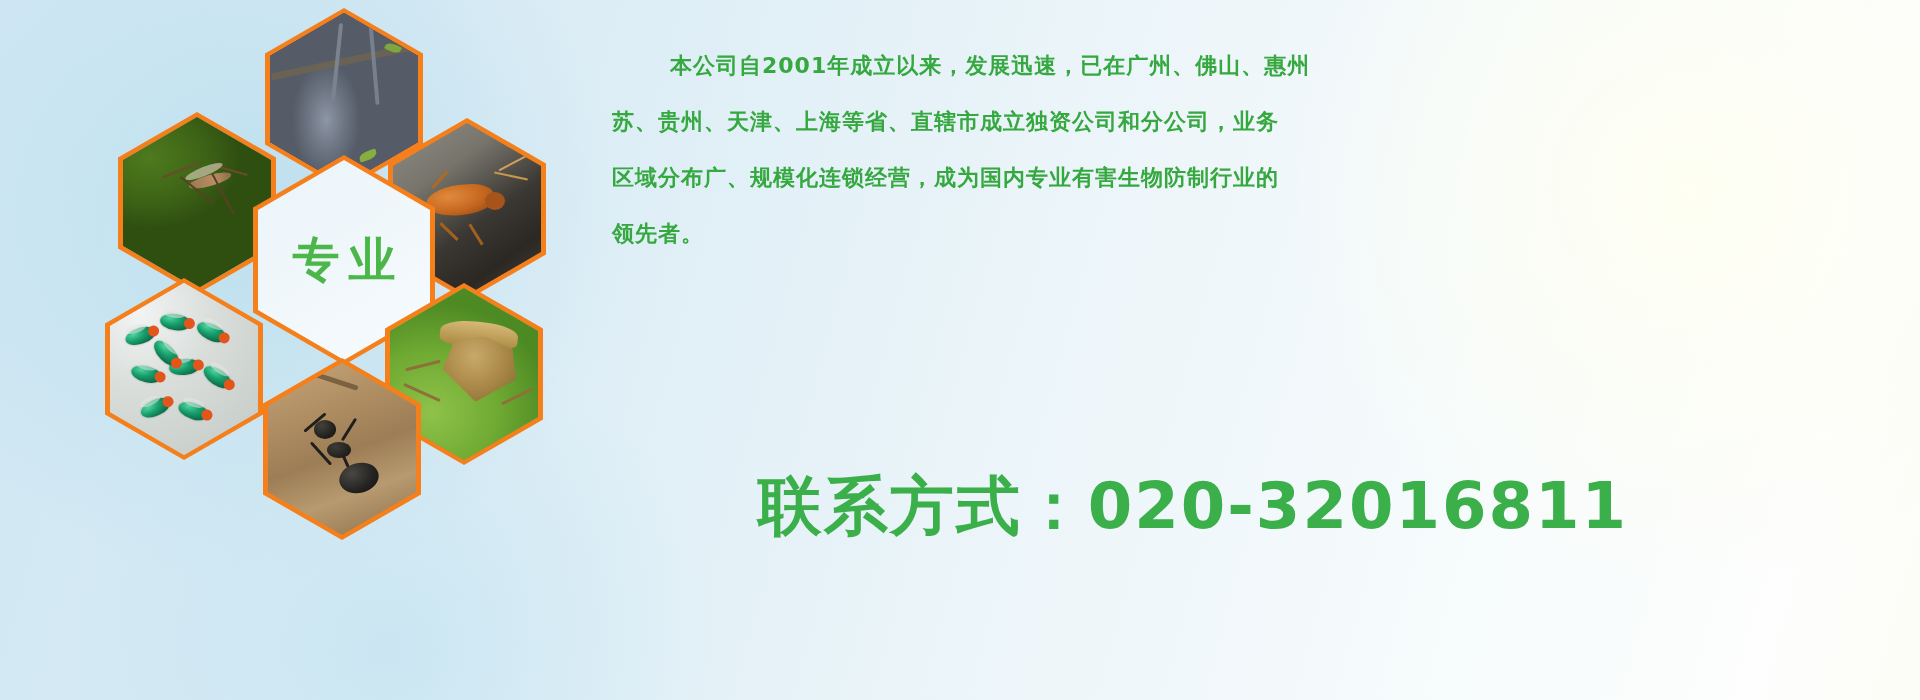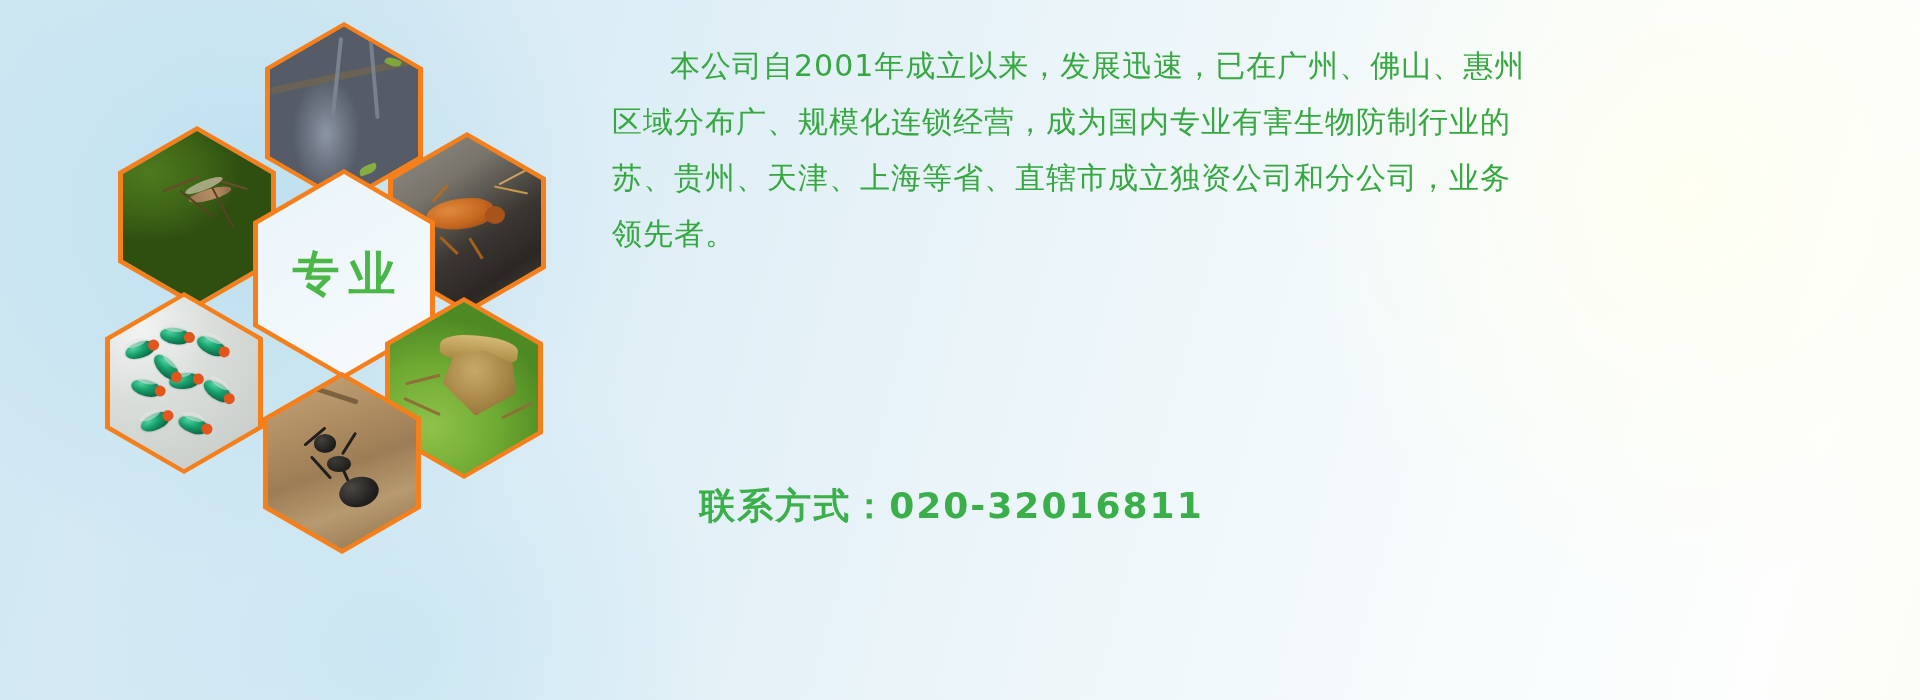--- a/index.html
+++ b/index.html
@@ -14,21 +14,21 @@
   }
   
   #glow-a{position:absolute;left:-120px;top:-160px;width:760px;height:760px;border-radius:50%;
     background:radial-gradient(circle,rgba(186,222,238,.85) 0%,rgba(186,222,238,0) 68%);}
   #glow-b{position:absolute;right:-180px;top:-220px;width:820px;height:820px;border-radius:50%;
     background:radial-gradient(circle,rgba(255,255,242,.95) 0%,rgba(255,255,242,0) 70%);}
   #glow-c{position:absolute;left:40px;bottom:-260px;width:700px;height:620px;border-radius:50%;
     background:radial-gradient(circle,rgba(196,228,241,.7) 0%,rgba(196,228,241,0) 70%);}
 
   
-  #honeycomb{position:absolute;left:0;top:14px;width:600px;height:560px;}
+  #honeycomb{position:absolute;left:0;top:0;width:600px;height:560px;}
   .hex{
     position:absolute;
     clip-path:polygon(50% 0%,100% 25%,100% 75%,50% 100%,0% 75%,0% 25%);
     -webkit-clip-path:polygon(50% 0%,100% 25%,100% 75%,50% 100%,0% 75%,0% 25%);
   }
   .hex-border{background:#F57F1B;}
   .hex-inner{
     position:absolute;left:5px;top:5px;right:5px;bottom:5px;
     clip-path:polygon(50% 0%,100% 25%,100% 75%,50% 100%,0% 75%,0% 25%);
     -webkit-clip-path:polygon(50% 0%,100% 25%,100% 75%,50% 100%,0% 75%,0% 25%);
@@ -121,30 +121,30 @@
   }
   .hex-text span{
     color:#4BB748;font-weight:bold;font-size:47px;line-height:1.22;
     letter-spacing:9px;text-indent:9px;
     font-family:"DejaVu Sans","Liberation Sans",sans-serif;
   }
 
   
   #copy{position:absolute;left:612px;top:38px;width:1270px;}
   #paragraph{
-    color:#35A83F;font-size:30px;line-height:56px;font-weight:normal;
+    color:#35A83F;font-size:22px;line-height:56px;font-weight:bold;
     letter-spacing:1px;text-align:justify;
     font-family:"DejaVu Sans","Liberation Sans",sans-serif;
   }
   #paragraph .pline{display:block;white-space:pre;}
   #paragraph .pline.indent{text-indent:58px;}
 
   #contact{position:absolute;left:612px;top:398px;width:1270px;}
   .contact-line{
-    color:#3AAF4A;font-weight:bold;font-size:36px;line-height:72px;
+    color:#3AAF4A;font-weight:bold;font-size:64px;line-height:72px;
     letter-spacing:2px;white-space:pre;
     font-family:"DejaVu Sans","Liberation Sans",sans-serif;
   }
   .contact-line.phone2{padding-left:285px;}
 </style>
 </head>
 <body>
 
 <div id="banner">
 
@@ -241,22 +241,22 @@
             <div class="thorax"></div>
             <div class="head"></div>
         </div>
       </div>
     </div>
   </div>
 
   <div id="copy">
     <div id="paragraph">
       <span class="pline indent">本公司自2001年成立以来，发展迅速，已在广州、佛山、惠州</span>
+      <span class="pline">苏、贵州、天津、上海等省、直辖市成立独资公司和分公司，业务</span>
       <span class="pline">区域分布广、规模化连锁经营，成为国内专业有害生物防制行业的</span>
-      <span class="pline">苏、贵州、天津、上海等省、直辖市成立独资公司和分公司，业务</span>
       <span class="pline">领先者。</span>
     </div>
   </div>
 
   <div id="contact">
     <div class="contact-line">
       <span>联系方式：</span><span>020-32016811</span>
     </div>
   </div>
 

